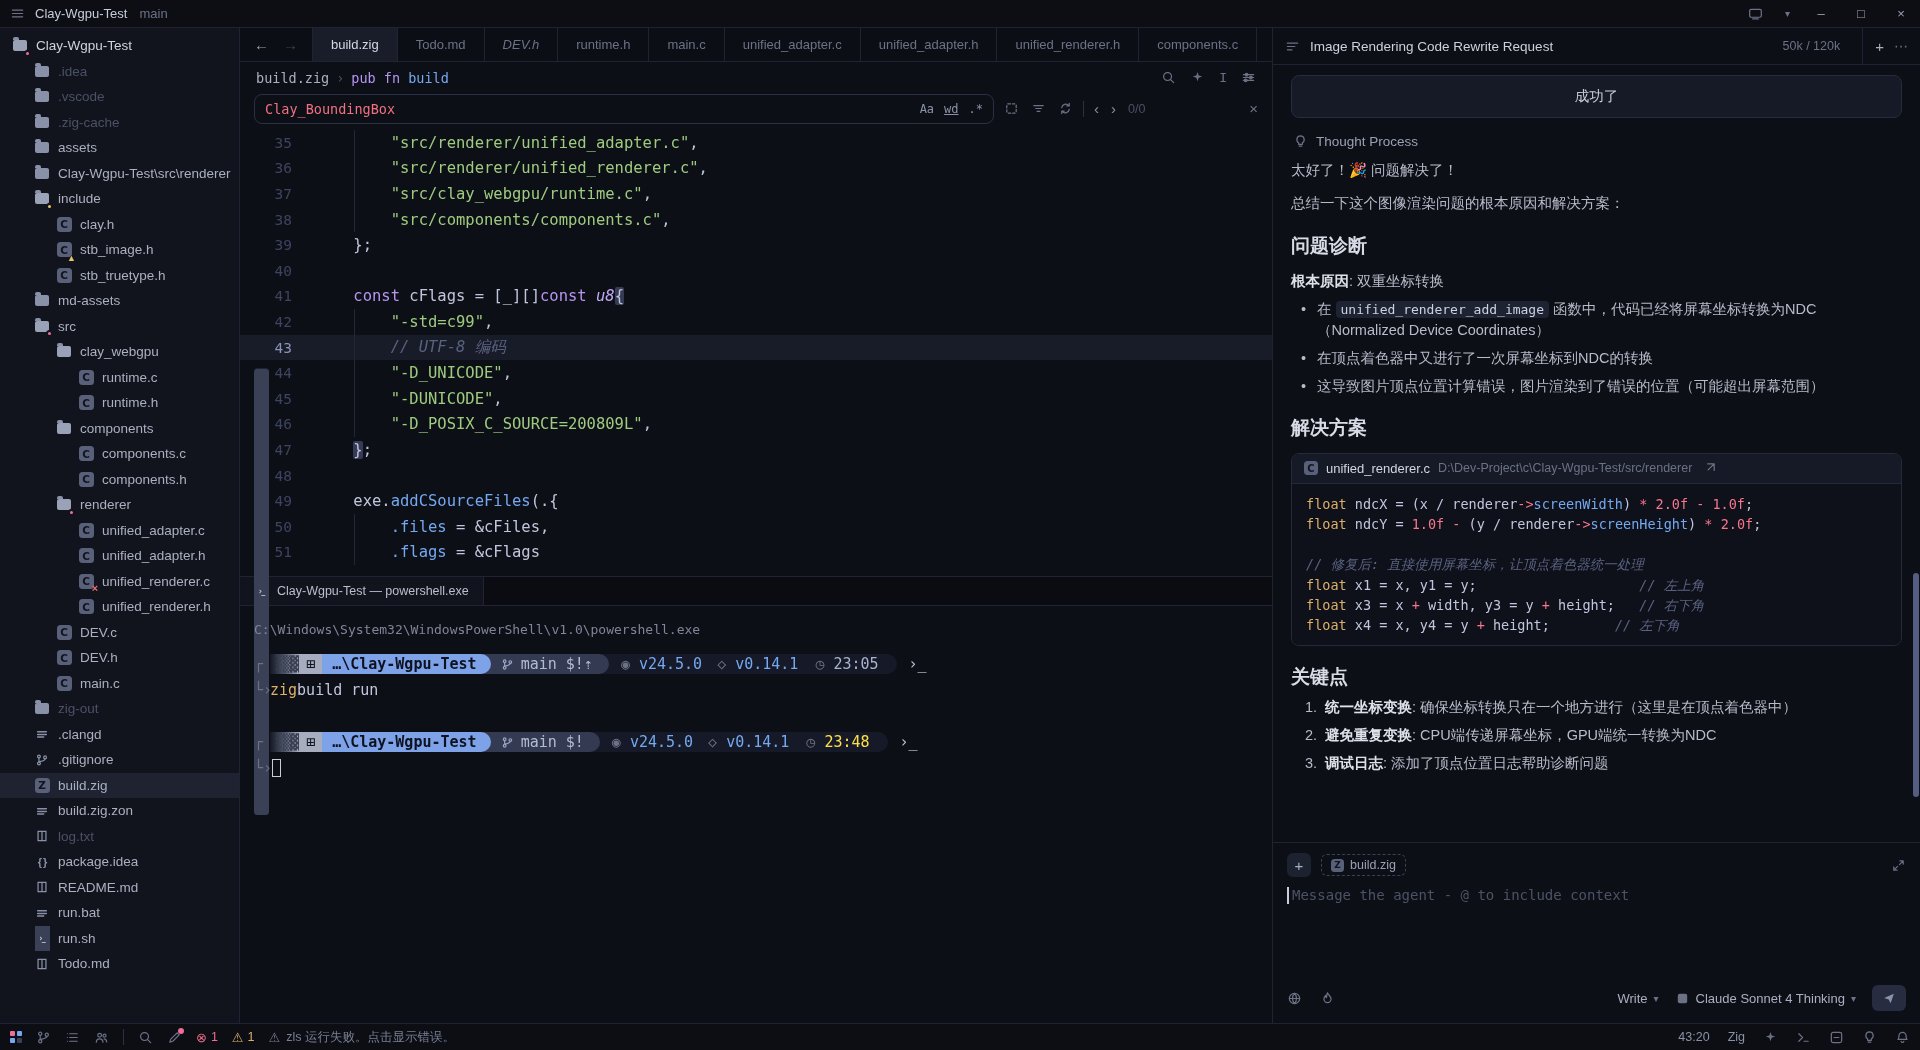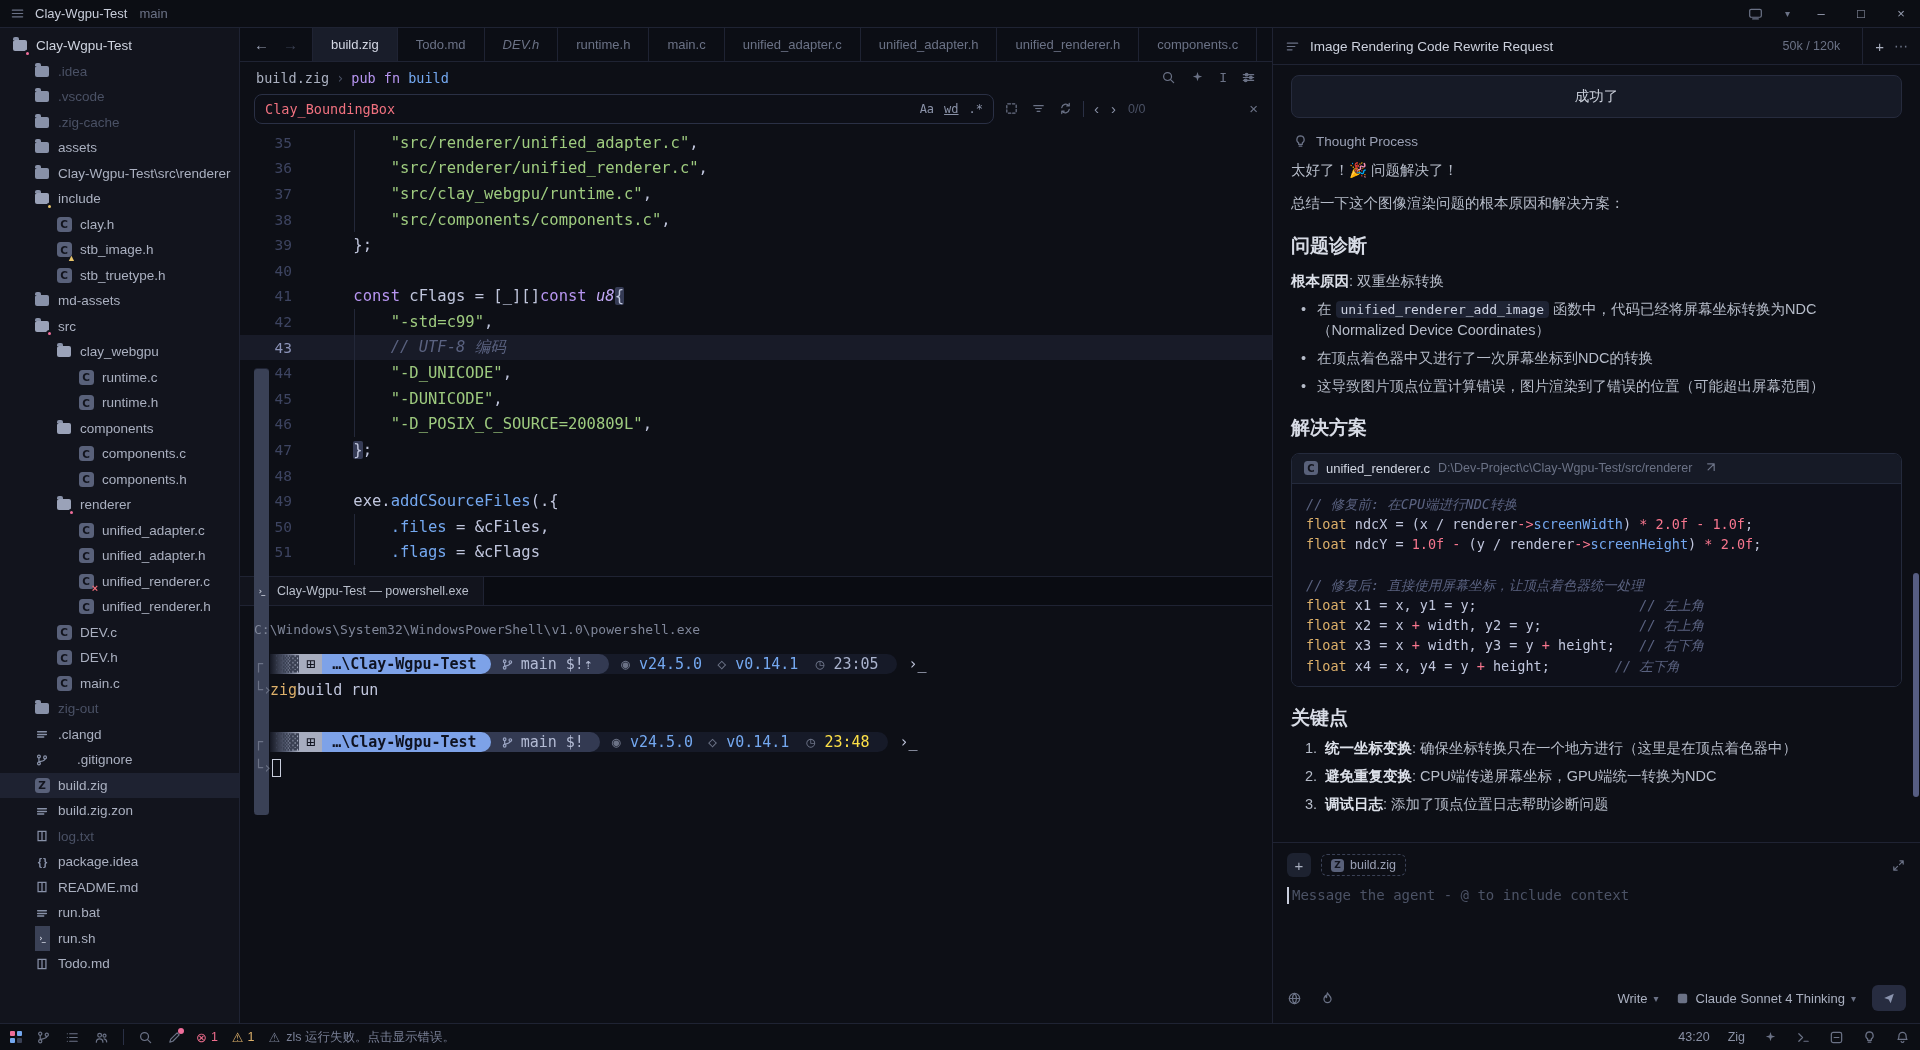--- a/index.html
+++ b/index.html
@@ -350,21 +350,21 @@
           <span>zig-out</span>
         </div>
         <div class="trow" style="padding-left: 34px;">
           <span class="fico">
             <svg viewBox="0 0 16 16" width="14" height="14" stroke="#8891a8" fill="none" stroke-width="1.6" stroke-linecap="round">
               <path d="M3 5.5h10M3 8.5h10M3 11.5h7"></path>
             </svg>
           </span>
           <span>.clangd</span>
         </div>
-        <div class="trow" style="padding-left: 34px; gap: 19px;">
+        <div class="trow" style="padding-left: 34px;">
           <span class="fico">
             <svg viewBox="0 0 16 16" width="14" height="14" stroke="#8891a8" fill="none" stroke-width="1.4">
               <circle cx="4.5" cy="4" r="1.6"></circle>
               <circle cx="4.5" cy="12" r="1.6"></circle>
               <circle cx="11.5" cy="5" r="1.6"></circle>
               <path d="M4.5 5.6v4.8M11.5 6.6c0 2.6-3.5 2.6-7 3.4"></path>
             </svg>
           </span>
           <span>.gitignore</span>
         </div>
@@ -646,27 +646,25 @@
                 <span class="badge" style="width:14px;height:14px;font-size:10px;">C</span>
                 <span class="fn">unified_renderer.c</span>
                 <span class="pth">D:\Dev-Project\c\Clay-Wgpu-Test/src/renderer</span>
                 <span class="ico" style="margin-left:2px;">
                   <svg viewBox="0 0 16 16" width="12" height="12" stroke="currentColor" fill="none" stroke-width="1.4">
                     <path d="M6 3h7v7M13 3L6.5 9.5"></path>
                   </svg>
                 </span>
               </div>
               <div class="cbbody">
-                <div class="ln"><span class="k-cmt">// 修复前: 在CPU端进行NDC转换</span></div>
                 <div class="ln"><span class="k-kw">float</span><span class="k-v"> ndcX = (x / renderer</span><span class="k-op">-&gt;</span><span class="k-prop">screenWidth</span><span class="k-v">) </span><span class="k-op">*</span><span class="k-v"> </span><span class="k-num">2.0f</span><span class="k-v"> </span><span class="k-op">-</span><span class="k-v"> </span><span class="k-num">1.0f</span><span class="k-v">;</span></div>
                 <div class="ln"><span class="k-kw">float</span><span class="k-v"> ndcY = </span><span class="k-num">1.0f</span><span class="k-v"> </span><span class="k-op">-</span><span class="k-v"> (y / renderer</span><span class="k-op">-&gt;</span><span class="k-prop">screenHeight</span><span class="k-v">) </span><span class="k-op">*</span><span class="k-v"> </span><span class="k-num">2.0f</span><span class="k-v">;</span></div>
                 <div class="ln">&nbsp;</div>
                 <div class="ln"><span class="k-cmt">// 修复后: 直接使用屏幕坐标，让顶点着色器统一处理</span></div>
                 <div class="ln"><span class="k-kw">float</span><span class="k-v"> x1 = x, y1 = y;</span><span class="k-v">                    </span><span class="k-cmt">// 左上角</span></div>
-                <div class="ln"><span class="k-kw">float</span><span class="k-v"> x2 = x </span><span class="k-op">+</span><span class="k-v"> width, y2 = y;</span><span class="k-v">            </span><span class="k-cmt">// 右上角</span></div>
                 <div class="ln"><span class="k-kw">float</span><span class="k-v"> x3 = x </span><span class="k-op">+</span><span class="k-v"> width, y3 = y </span><span class="k-op">+</span><span class="k-v"> height;</span><span class="k-v">   </span><span class="k-cmt">// 右下角</span></div>
                 <div class="ln"><span class="k-kw">float</span><span class="k-v"> x4 = x, y4 = y </span><span class="k-op">+</span><span class="k-v"> height;</span><span class="k-v">        </span><span class="k-cmt">// 左下角</span></div>
               </div>
             </div>
             <div class="ah2">关键点</div>
             <ol class="aol">
               <li>
                 <span class="num">1.</span>
                 <span><b>统一坐标变换</b>: 确保坐标转换只在一个地方进行（这里是在顶点着色器中）</span>
               </li>

